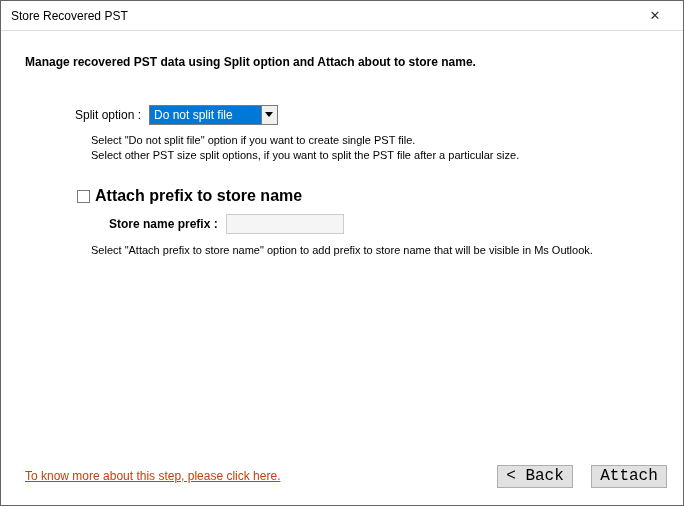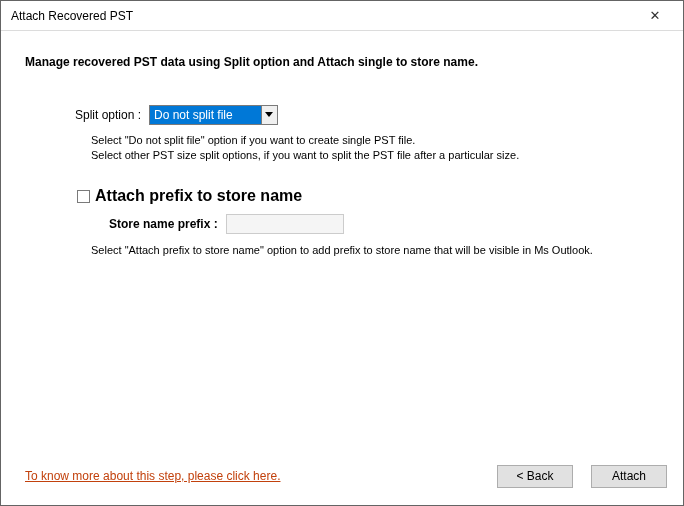--- a/index.html
+++ b/index.html
@@ -146,44 +146,44 @@
     color: #c2410c;
     text-decoration: underline;
     font-size: 12px;
     flex: 1;
   }
   .btn {
     width: 76px;
     height: 23px;
     border: 1px solid #adadad;
     background: #e1e1e1;
-    font-size: 12px;
+    font-size: 16px;
     margin-left: 8px;
     display: flex;
     align-items: center;
     justify-content: center;
-    font-family: Liberation Sans, sans-serif;
+    font-family: Liberation Mono, monospace;
   }
   .btn.cancel {
     margin-left: 18px;
   }
 </style>
 </head>
 <body>
 
 <div class="dialog">
   <div class="titlebar">
-    <div class="titlebar-title">Attach Recovered PST</div>
+    <div class="titlebar-title">Store Recovered PST</div>
     <div class="close-btn">
       <span>✕</span>
     </div>
   </div>
 
   <div class="content">
-    <div class="heading">Manage recovered PST data using Split option and Attach single to store name.</div>
+    <div class="heading">Manage recovered PST data using Split option and Attach about to store name.</div>
 
     <div class="row-split">
       <div class="label-split">Split option :</div>
       <div class="dropdown">
         <div class="dropdown-value">Do not split file</div>
         <div class="dropdown-arrow">
           <svg width="8" height="6" viewBox="0 0 8 6">
               <polygon points="0,0 8,0 4,5" fill="#000"></polygon>
             </svg>
         </div>

